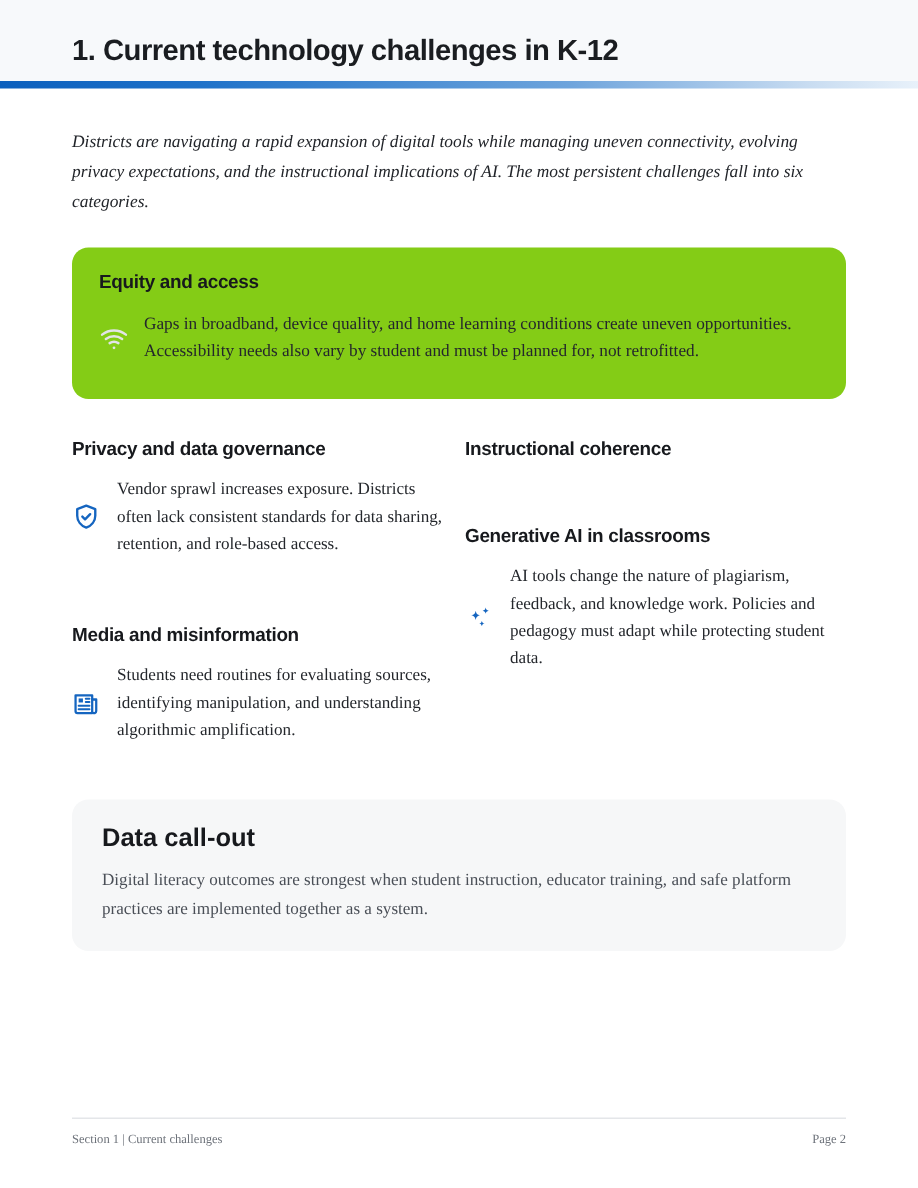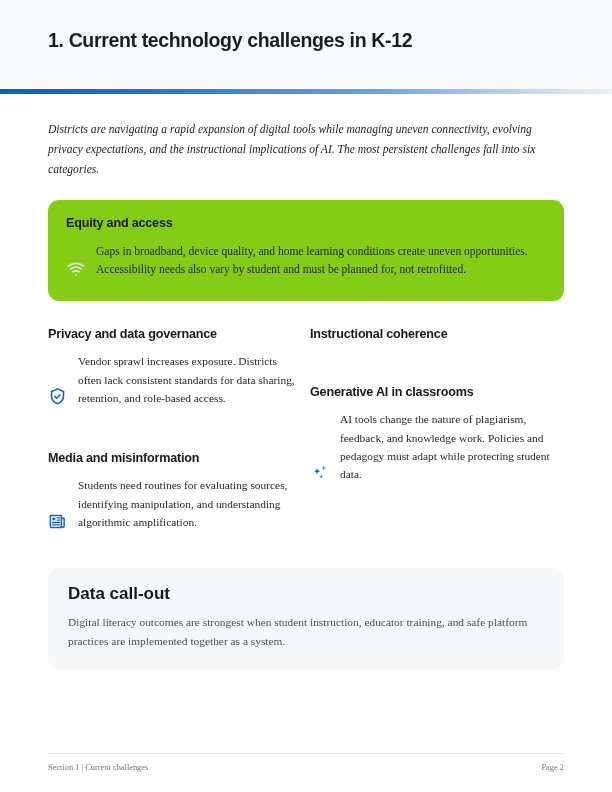--- a/index.html
+++ b/index.html
@@ -12,23 +12,23 @@
     background: #ffffff;
     font-family: "Liberation Serif", serif;
     -webkit-font-smoothing: antialiased;
     overflow: hidden;
     position: relative;
   }
 
   
   .header-band {
     background: #f7f9fb;
-    height: 89px;
-    display: flex;
-    align-items: center;
+    height: 54px;
+    display: flex;
+    align-items: flex-end;
     padding: 0 0 8px 48px;
     box-sizing: border-box;
   }
   .page-title {
     font-family: "Liberation Sans", sans-serif;
     font-weight: bold;
     font-size: 19.5px;
     color: #1a1d21;
     letter-spacing: -0.35px;
     margin: 0;
@@ -68,21 +68,21 @@
   .card-title {
     font-family: "Liberation Sans", sans-serif;
     font-weight: bold;
     font-size: 12.6px;
     color: #17191d;
     margin: 0 0 12px 0;
     letter-spacing: -0.2px;
   }
   .card-body-row {
     display: flex;
-    align-items: flex-end;
+    align-items: center;
     gap: 10px;
   }
   .icon-slot {
     flex: 0 0 auto;
     width: 20px;
     height: 20px;
     margin-top: 1px;
   }
   .icon-slot svg { display: block; }
   .card-text {
@@ -126,21 +126,21 @@
     font-size: 11.4px;
     line-height: 1.66;
     color: #4a4f57;
   }
 
   
   .footer {
     position: absolute;
     left: 48px;
     right: 48px;
-    bottom: 20px;
+    bottom: 28px;
   }
   .footer-rule {
     border-top: 1px solid #e4e6e9;
     margin-bottom: 9px;
   }
   .footer-row {
     display: flex;
     justify-content: space-between;
     align-items: baseline;
     font-size: 8.4px;

